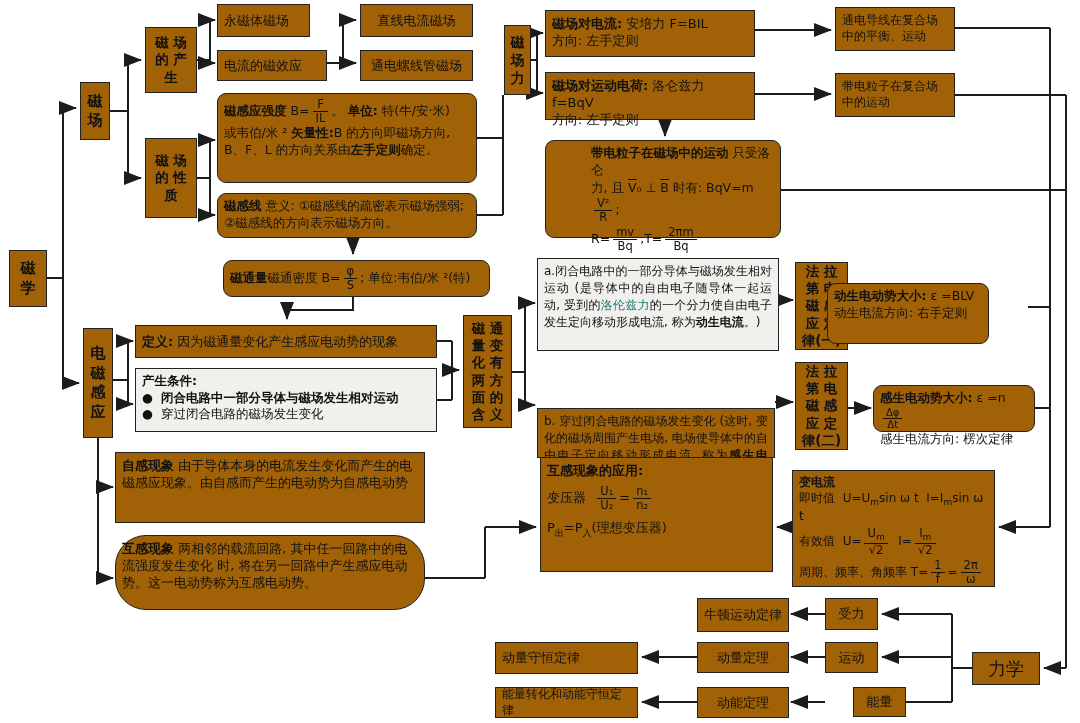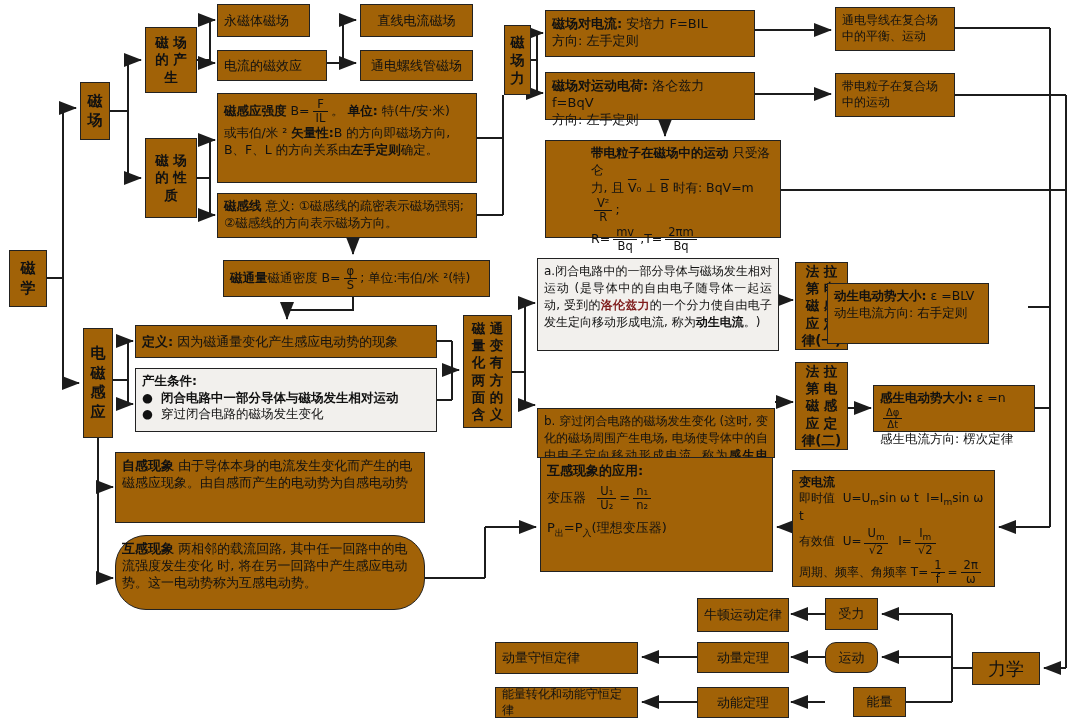--- a/index.html
+++ b/index.html
@@ -8,30 +8,30 @@
   #wires{position:absolute;left:0;top:0;width:1080px;height:723px;pointer-events:none;}
   .bx{position:absolute;border:1.5px solid #222;background:#a16207;box-sizing:border-box;
       font-size:13px;line-height:1.32;color:#111;}
   .leaf{display:flex;align-items:center;padding:3px 6px;}
   .ctr{justify-content:center;text-align:center;}
   .vbox{display:flex;align-items:center;justify-content:center;text-align:center;
         white-space:pre-line;font-weight:bold;font-size:15px;line-height:1.3;}
   .vbox.sm{font-size:13.5px;line-height:1.28;}
   .pad{padding:4px 6px;}
   .b{font-weight:bold;}
-  .red{color:#7f1d1d;font-weight:bold;}
+  .red{color:#0f766e;font-weight:normal;}
   .shade{background:#f2f0ed;}
   .frac{display:inline-block;vertical-align:middle;text-align:center;margin:0 3px;font-size:11.5px;line-height:1.15;}
   .frac .fn{display:block;padding:0 3px;border-bottom:1px solid #111;}
   .frac .fd{display:block;padding:0 3px;}
   .vec{text-decoration:overline;}
   sub{font-size:9px;}
   .row{display:block;}
   .mt2{margin-top:2px;} .mt6{margin-top:6px;}
-  .fs12{font-size:12px;} .fs125{font-size:12.5px;}
+  .fs12{font-size:12px;} .fs125{font-size:12.5px;border-radius:9px;}
   .just{text-align:justify;}
 </style>
 </head>
 <body>
 
 <div id="stage">
 
   <svg id="wires" viewBox="0 0 1080 723">
     <defs>
       <marker id="ah" markerWidth="10" markerHeight="8" refX="8.5" refY="3.5" orient="auto">
@@ -291,21 +291,21 @@
   <div class="bx leaf ctr" style="left:825px;top:598px;width:53px;height:32px;">
       <span>受力</span>
     </div>
 
   <div class="bx leaf" style="left:495px;top:642px;width:143px;height:32px;">
       <span>动量守恒定律</span>
     </div>
   <div class="bx leaf ctr" style="left:697px;top:642px;width:92px;height:31px;">
       <span>动量定理</span>
     </div>
-  <div class="bx leaf ctr" style="left:825px;top:642px;width:53px;height:31px;border-radius:11px;">
+  <div class="bx leaf ctr" style="left:825px;top:642px;width:53px;height:31px;">
       <span>运动</span>
     </div>
 
   <div class="bx leaf fs12" style="left:495px;top:687px;width:143px;height:31px;">
       <span>能量转化和动能守恒定律</span>
     </div>
   <div class="bx leaf ctr" style="left:697px;top:687px;width:92px;height:31px;">
       <span>动能定理</span>
     </div>
   <div class="bx leaf ctr" style="left:825px;top:687px;width:53px;height:30px;margin-left:28px;">

